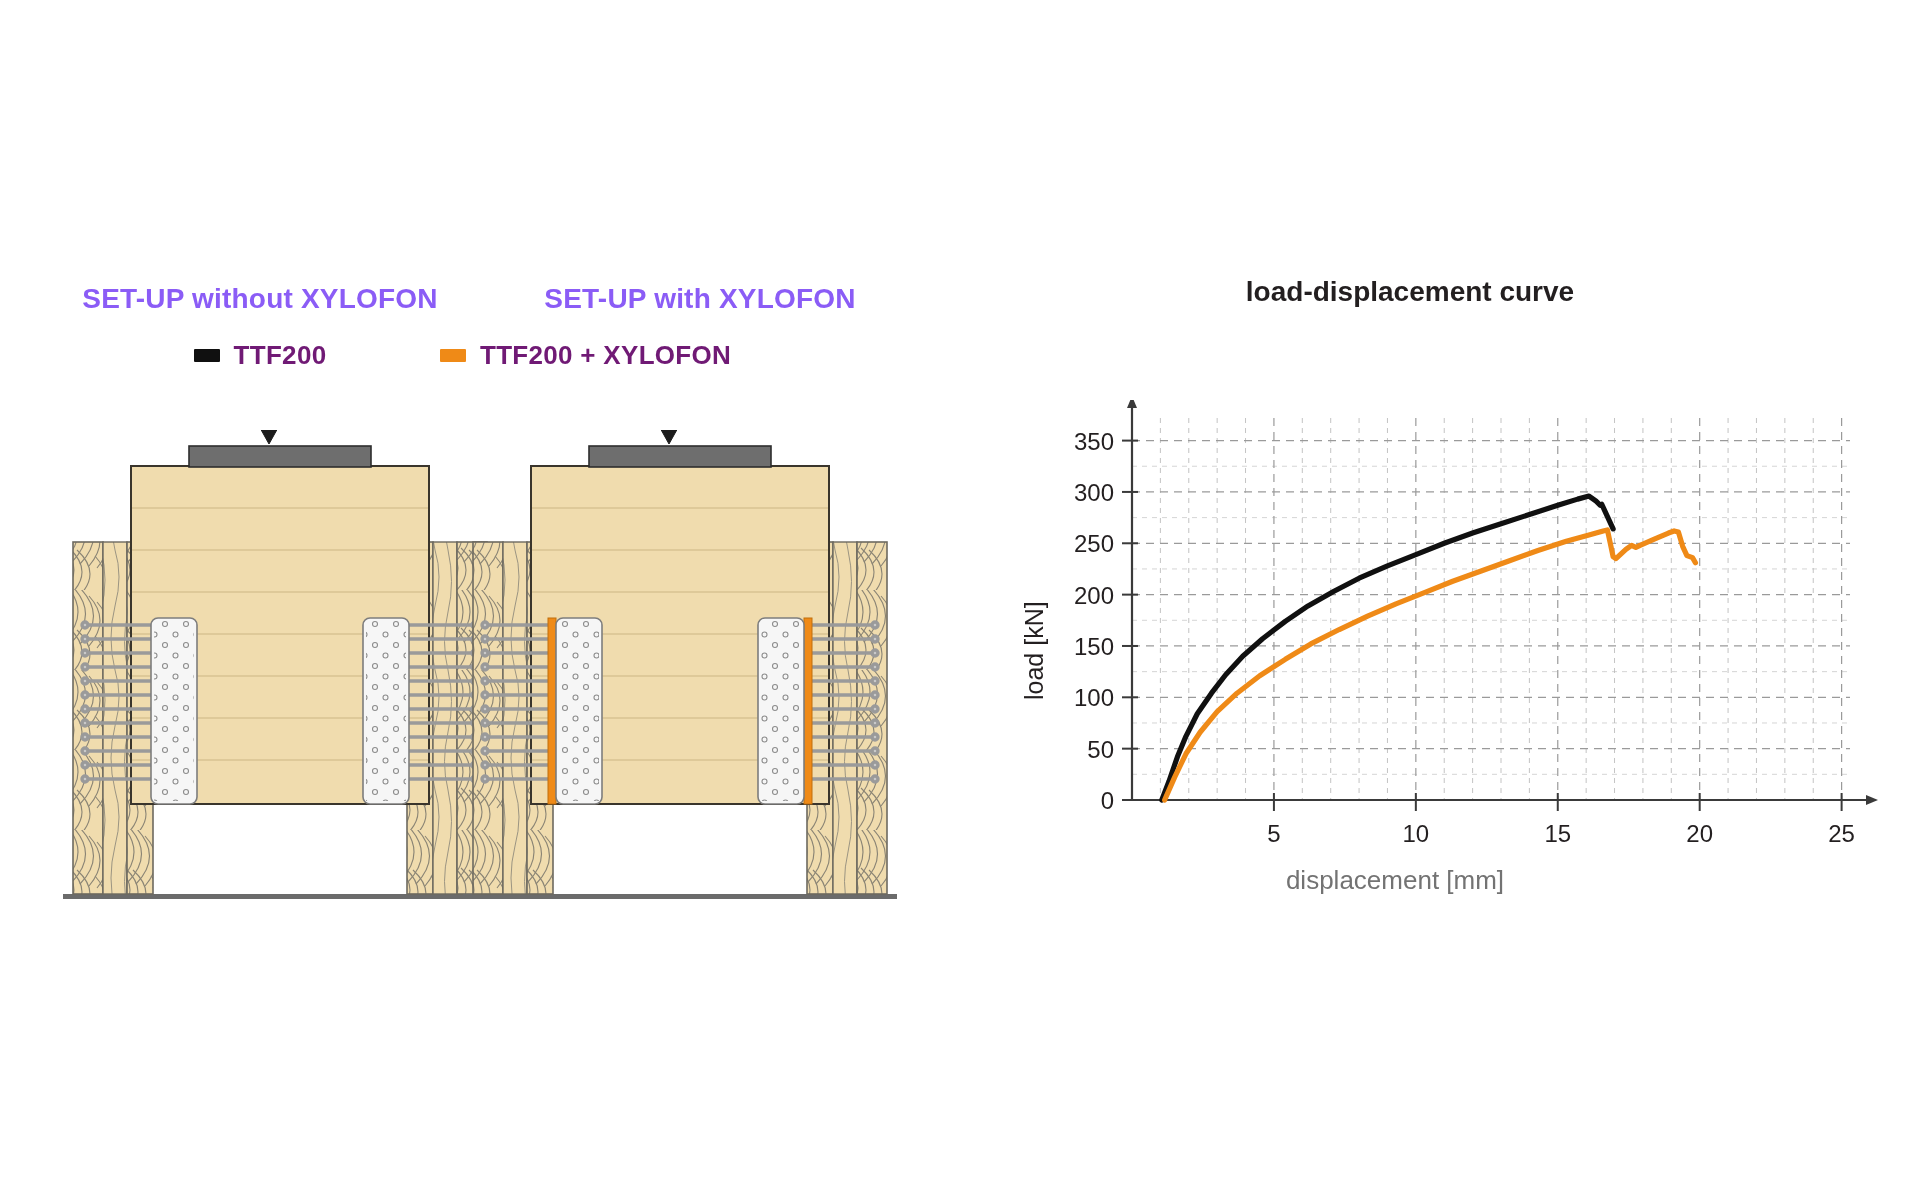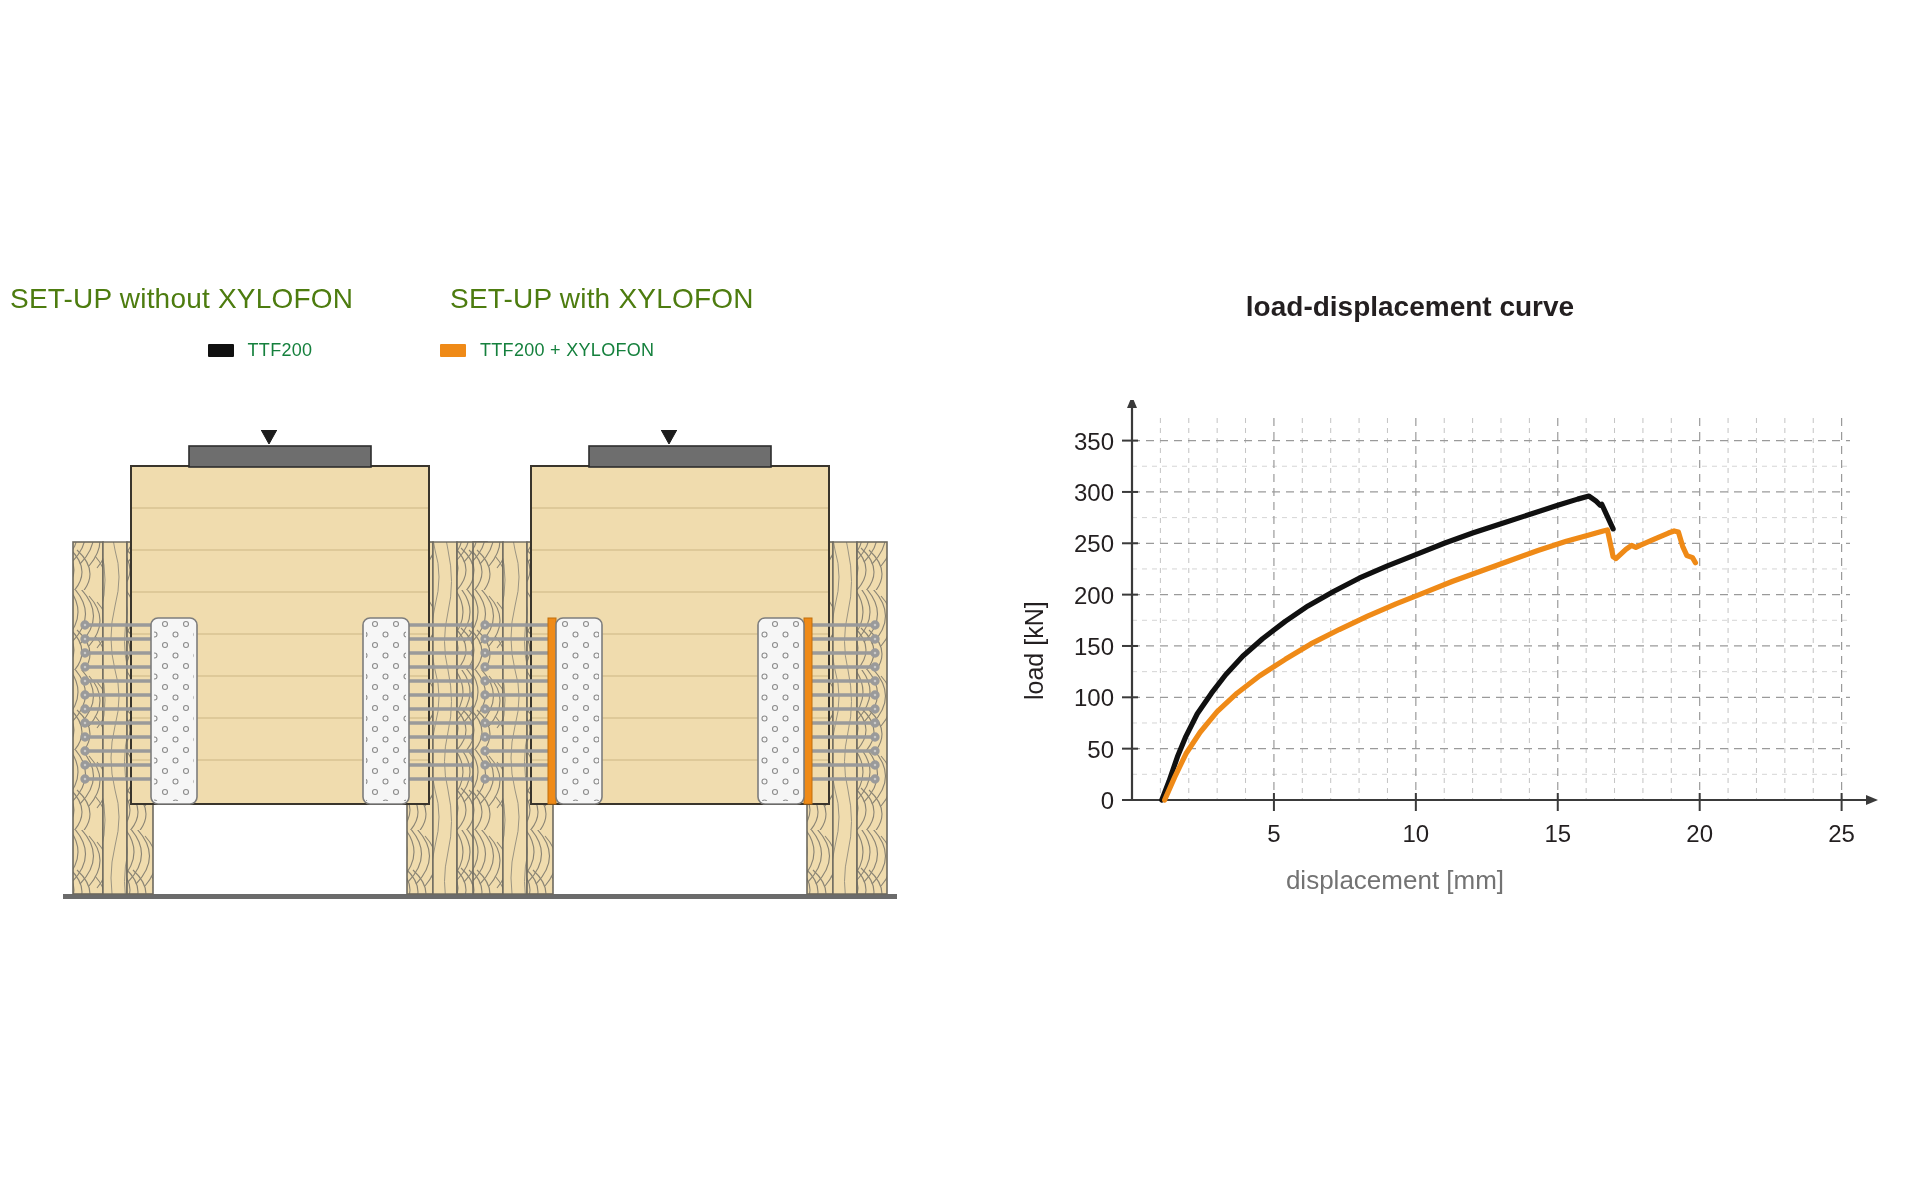--- a/index.html
+++ b/index.html
@@ -3,32 +3,32 @@
 <meta charset="utf-8">
 <style>
   html,body{margin:0;padding:0;background:#ffffff;}
   body{width:1920px;height:1200px;position:relative;overflow:hidden;
        font-family:"Liberation Sans",sans-serif;color:#231f20;}
 
   .panel{position:absolute;}
 
   
   .setup-title{
-    position:absolute;font-size:28px;font-weight:400;letter-spacing:.2px;
-    color:#4d7c0f;white-space:nowrap;text-align:left;
+    position:absolute;font-size:28px;font-weight:700;letter-spacing:.2px;
+    color:#8b5cf6;white-space:nowrap;text-align:center;
   }
   .chart-title{
     position:absolute;font-size:28px;font-weight:700;color:#231f20;
     white-space:nowrap;text-align:center;
   }
 
   
   .legend{position:absolute;display:flex;align-items:center;gap:14px;white-space:nowrap;}
   .legend .swatch{display:block;width:26px;height:13px;border-radius:1px;}
-  .legend .lbl{font-size:18px;font-weight:400;color:#15803d;letter-spacing:.3px;}
+  .legend .lbl{font-size:26px;font-weight:700;color:#701a75;letter-spacing:.3px;}
 
   
   .setup-svg{display:block;}
 
   
   .chart-wrap{position:absolute;}
   .ylabel{
     position:absolute;transform:rotate(-90deg);transform-origin:left top;
     font-size:25px;color:#231f20;white-space:nowrap;
   }
@@ -330,21 +330,21 @@
       <g>
         <rect x="303" y="188" width="46" height="186" rx="7" fill="#f6f6f6" stroke="#7d7d7d" stroke-width="1.6"></rect>
         <rect x="306" y="191" width="40" height="180" fill="url(#plateholesR)"></rect>
       </g>
     </g>
   </svg>
 </div>
 
 <div class="chart-wrap" style="left:1000px;top:0px;width:920px;height:940px;">
 
-  <div class="chart-title" style="left:60px;top:291px;width:700px;">load-displacement curve</div>
+  <div class="chart-title" style="left:60px;top:276px;width:700px;">load-displacement curve</div>
 
   <div class="ylabel" style="left:20px;top:700px;">load [kN]</div>
 
   <div class="xlabel" style="left:95px;top:865px;width:600px;text-align:center;">displacement [mm]</div>
 
   <svg id="chart-svg" style="position:absolute;left:60px;top:400px;" width="830" height="470" viewBox="0 0 830 470">
     <g id="grid-minor">
         <line x1="100.38461538461539" y1="18" x2="100.38461538461539" y2="400" stroke="#b9b9b9" stroke-width="1" stroke-dasharray="5,5" opacity=".85"></line>
         <line x1="128.76923076923077" y1="18" x2="128.76923076923077" y2="400" stroke="#b9b9b9" stroke-width="1" stroke-dasharray="5,5" opacity=".85"></line>
         <line x1="157.15384615384616" y1="18" x2="157.15384615384616" y2="400" stroke="#b9b9b9" stroke-width="1" stroke-dasharray="5,5" opacity=".85"></line>

